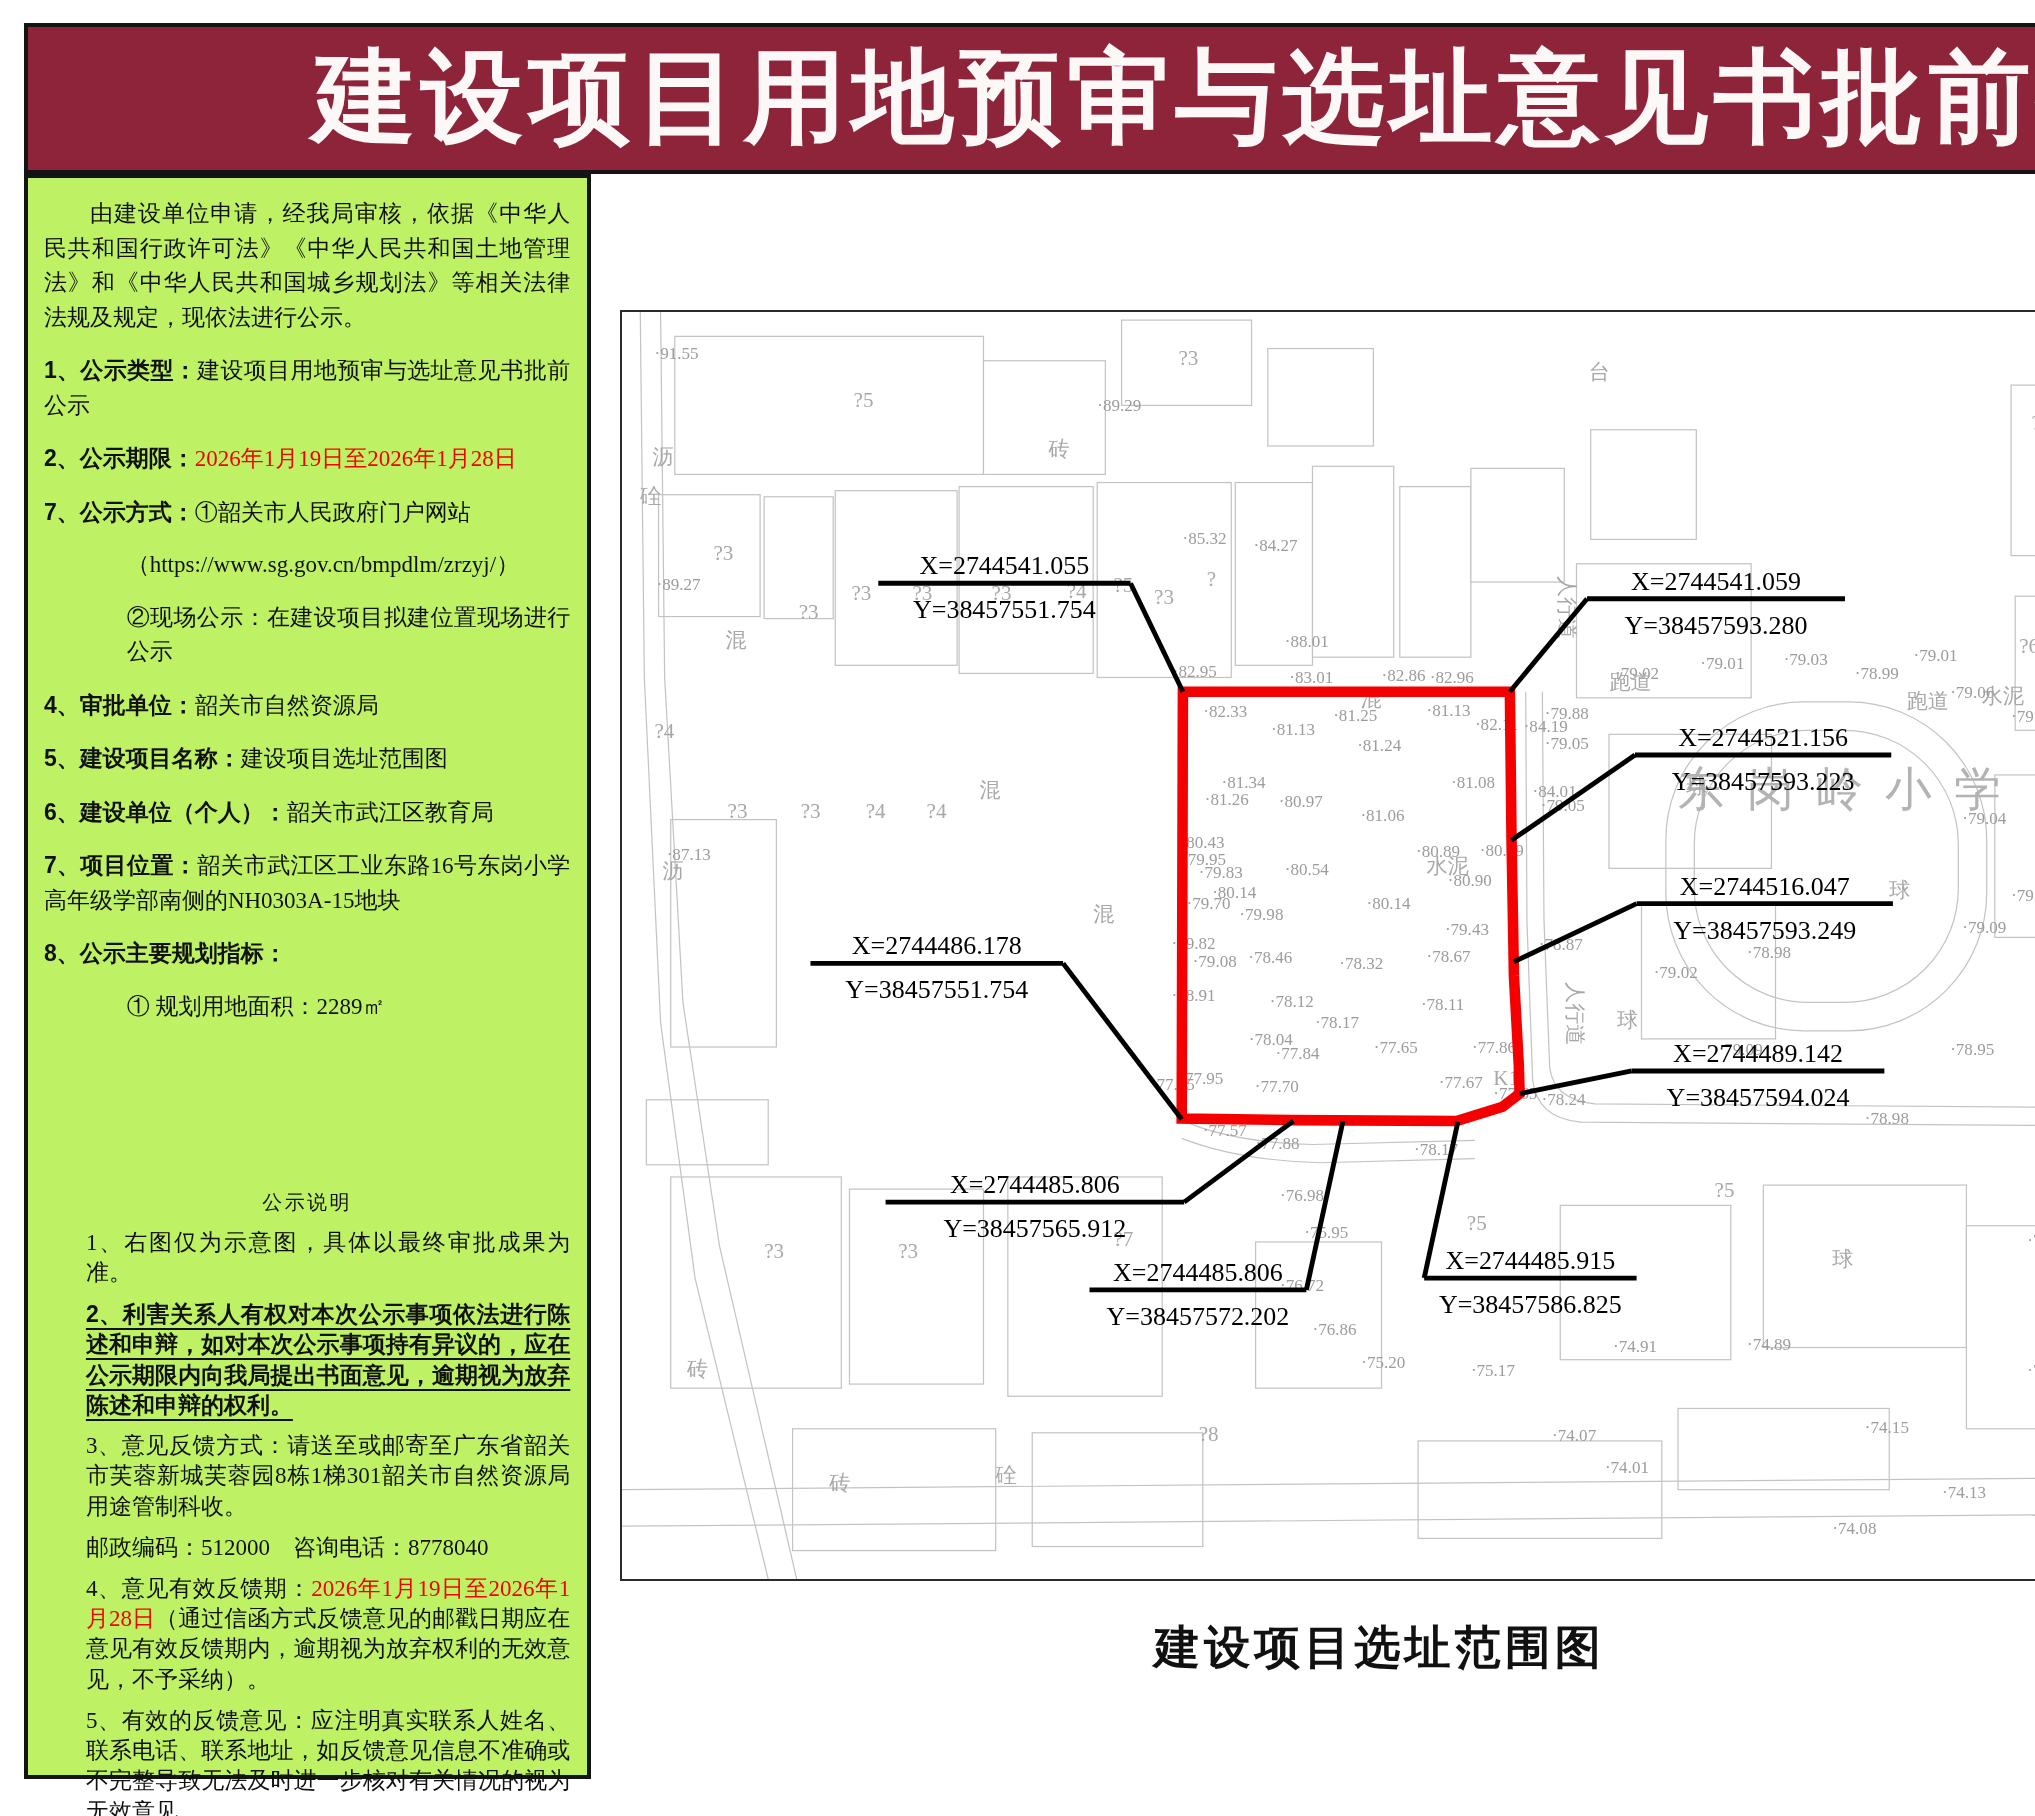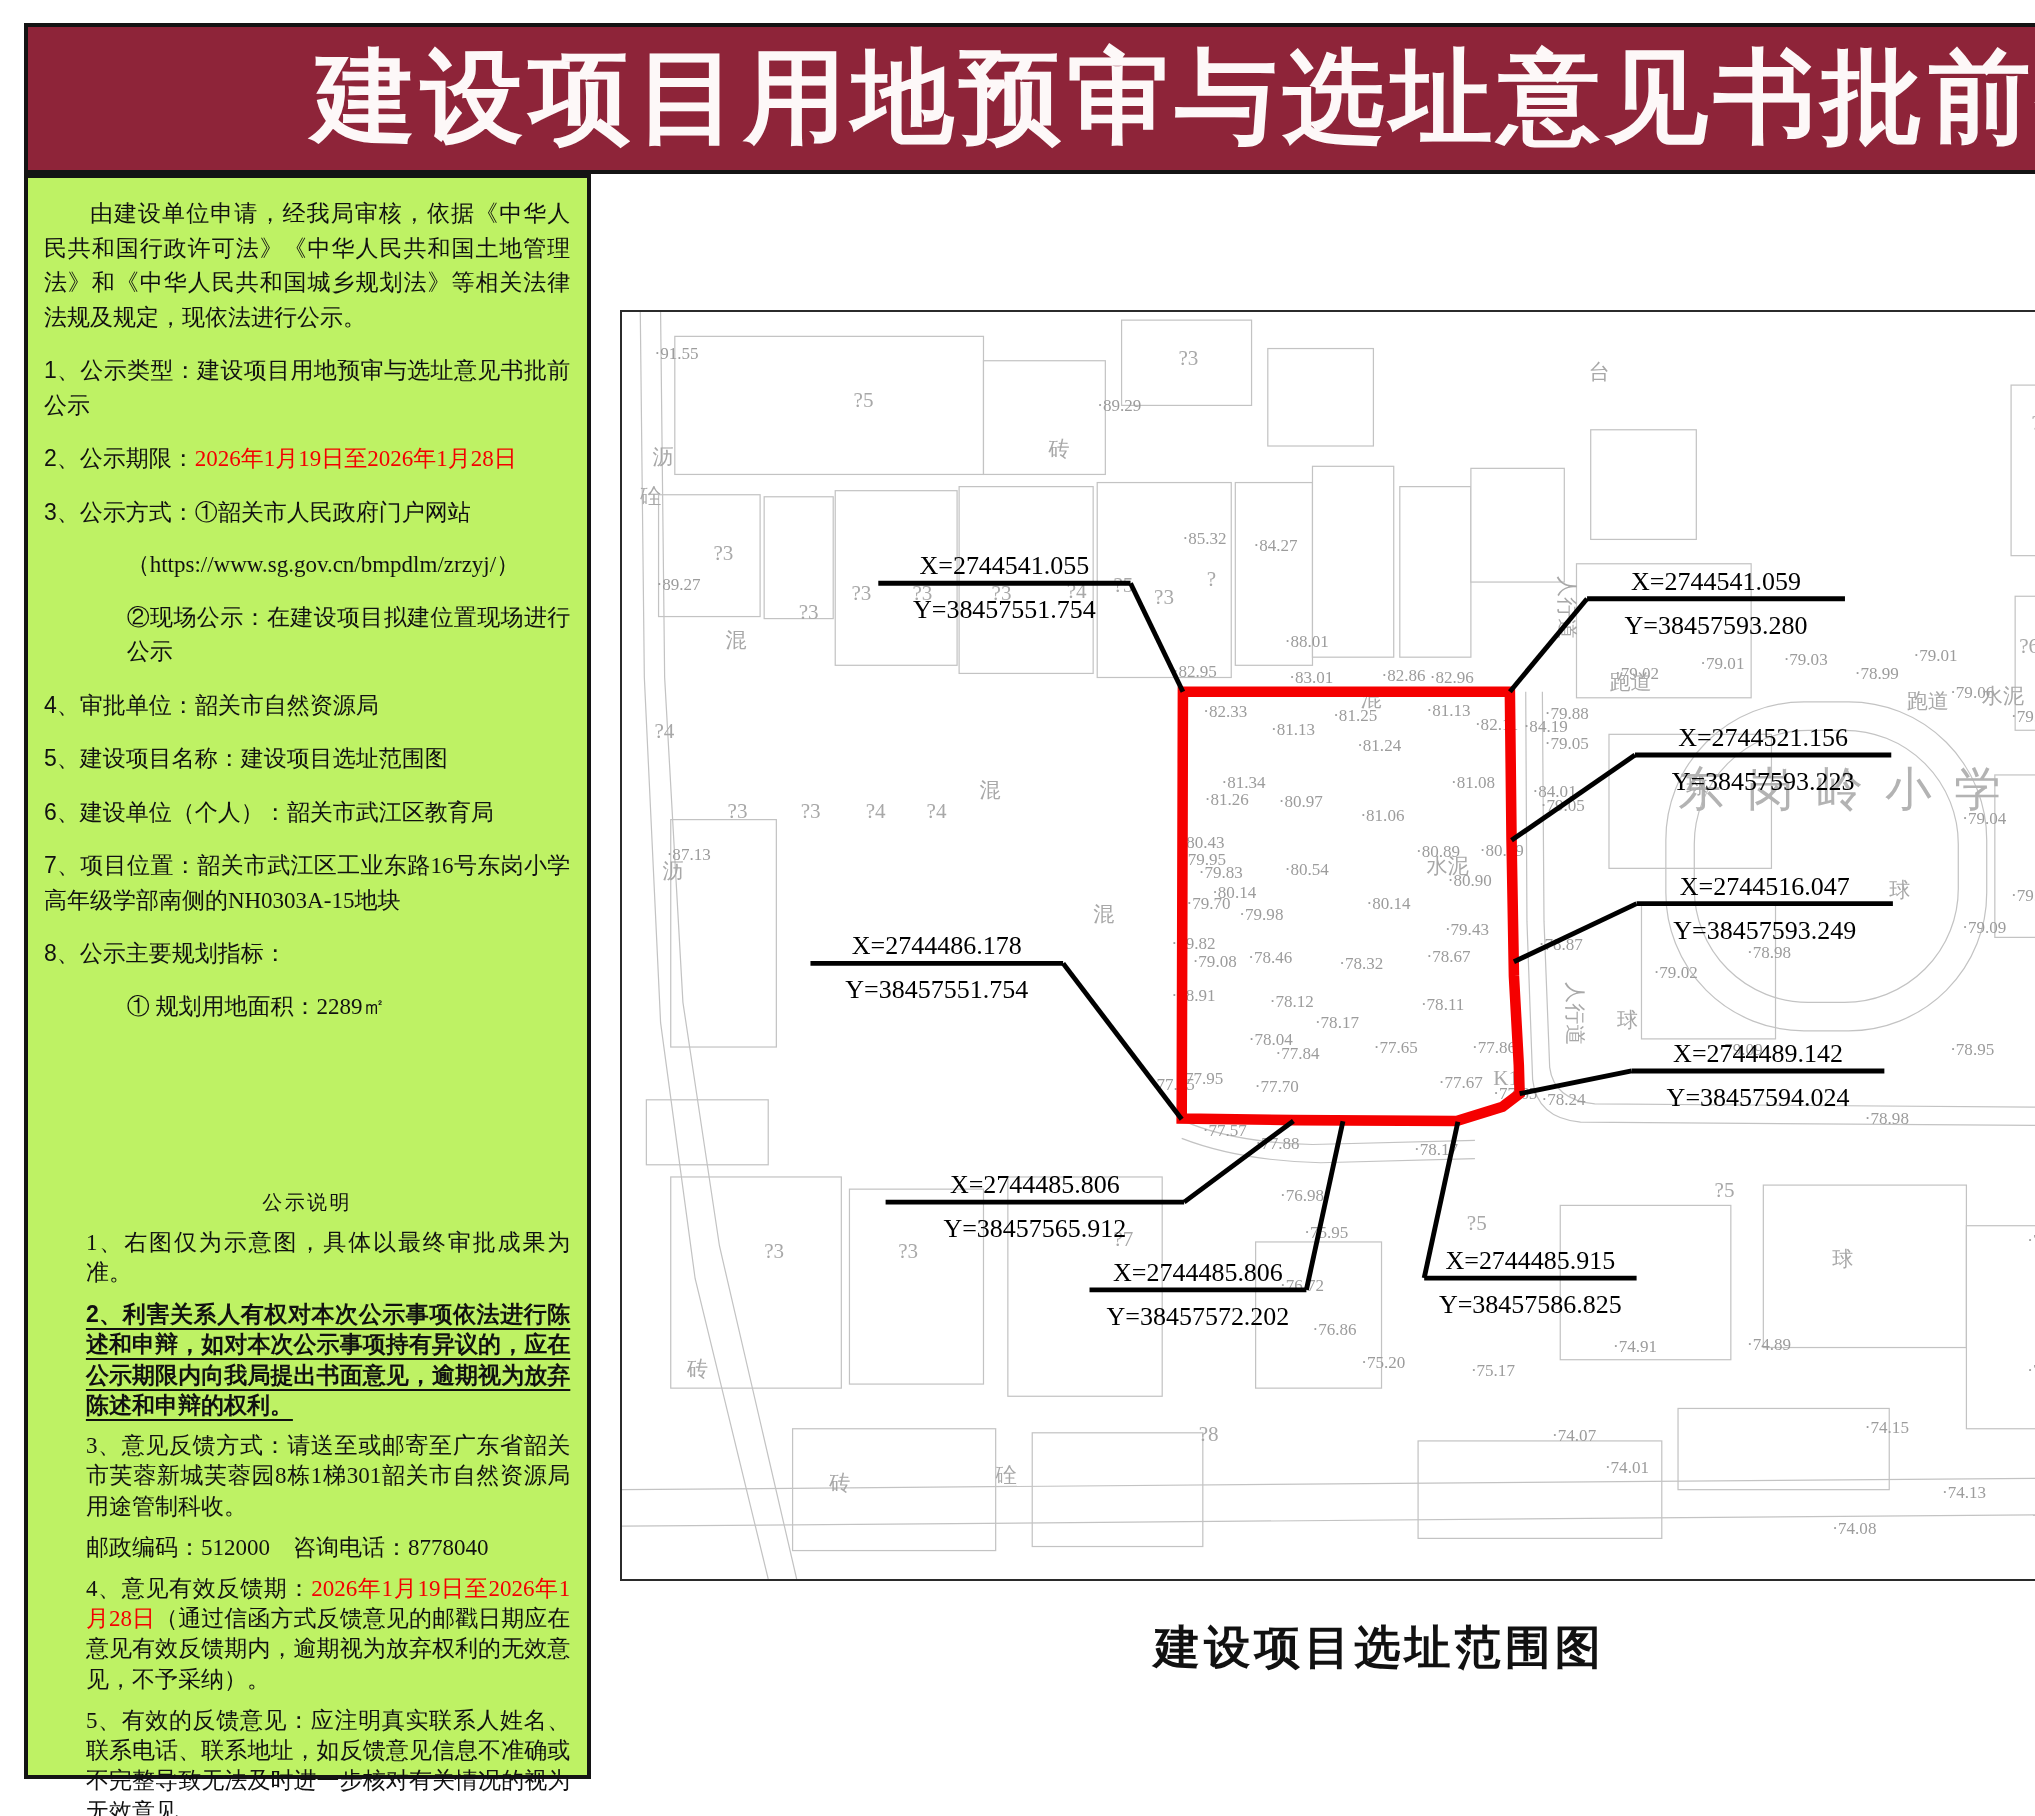--- a/index.html
+++ b/index.html
@@ -8,21 +8,21 @@
   
   #hdr{position:absolute;left:23.6px;top:23px;width:2518px;height:151px;background:#8e2439;
        border:4.1px solid #141414;box-sizing:border-box;display:flex;align-items:center;justify-content:center;}
   #hdr .t{font-family:"Liberation Sans",sans-serif;font-weight:bold;font-size:102px;
           letter-spacing:5.7px;color:#fdf8f8;white-space:nowrap;}
   
   #lp{position:absolute;left:23.6px;top:174px;width:567px;height:1605px;background:#bef264;
       border:4.9px solid #141414;box-sizing:border-box;padding:19px 16.3px 8.1px 16.3px;font-size:23px;line-height:1.5;}
   #lp .intro{text-align:justify;text-indent:2em;}
   #lp .item{margin-top:18px;text-align:justify;}
-  #lp .item .lbl{font-family:"Liberation Sans",sans-serif;font-weight:normal;}
+  #lp .item .lbl{font-family:"Liberation Sans",sans-serif;font-weight:bold;}
   #lp .item.ind{padding-left:3.6em;}
   #lp .red{color:#f40000;}
   #lp .nt{margin-top:163px;text-align:center;font-size:20px;letter-spacing:2.4px;}
   #lp .note{margin-top:10.6px;line-height:1.32;text-align:justify;margin-left:42px;}
   #lp .note.b{font-family:"Liberation Sans",sans-serif;font-weight:bold;text-decoration:underline;
               text-decoration-thickness:2px;text-underline-offset:5.7px;}
   
   #mapbox{position:absolute;left:620px;top:310px;width:1519px;height:1271px;border:2.4px solid #2b2b2b;
           box-sizing:border-box;background:#fff;}
   #map-svg{width:100%;height:100%;}
@@ -44,21 +44,21 @@
 
   <div id="hdr">
     <div class="t">建设项目用地预审与选址意见书批前公示</div>
   </div>
 
   <div id="lp">
     <div class="intro">由建设单位申请，经我局审核，依据《中华人民共和国行政许可法》《中华人民共和国土地管理法》和《中华人民共和国城乡规划法》等相关法律法规及规定，现依法进行公示。</div>
     <div id="items">
         <div class="item"><span class="lbl">1、公示类型：</span><span>建设项目用地预审与选址意见书批前公示</span></div>
         <div class="item"><span class="lbl">2、公示期限：</span><span class="red">2026年1月19日至2026年1月28日</span></div>
-        <div class="item"><span class="lbl">3、公示方式：</span><span>①韶关市人民政府门户网站</span></div>
+        <div class="item"><span class="lbl">7、公示方式：</span><span>①韶关市人民政府门户网站</span></div>
         <div class="item ind"><span>（https://www.sg.gov.cn/bmpdlm/zrzyj/）</span></div>
         <div class="item ind"><span>②现场公示：在建设项目拟建位置现场进行公示</span></div>
         <div class="item"><span class="lbl">4、审批单位：</span><span>韶关市自然资源局</span></div>
         <div class="item"><span class="lbl">5、建设项目名称：</span><span>建设项目选址范围图</span></div>
         <div class="item"><span class="lbl">6、建设单位（个人）：</span><span>韶关市武江区教育局</span></div>
         <div class="item"><span class="lbl">7、项目位置：</span><span>韶关市武江区工业东路16号东岗小学高年级学部南侧的NH0303A-15地块</span></div>
         <div class="item"><span class="lbl">8、公示主要规划指标：</span><span></span></div>
         <div class="item ind"><span>① 规划用地面积：2289㎡</span></div>
       </div>
     <div class="nt">公示说明</div>

